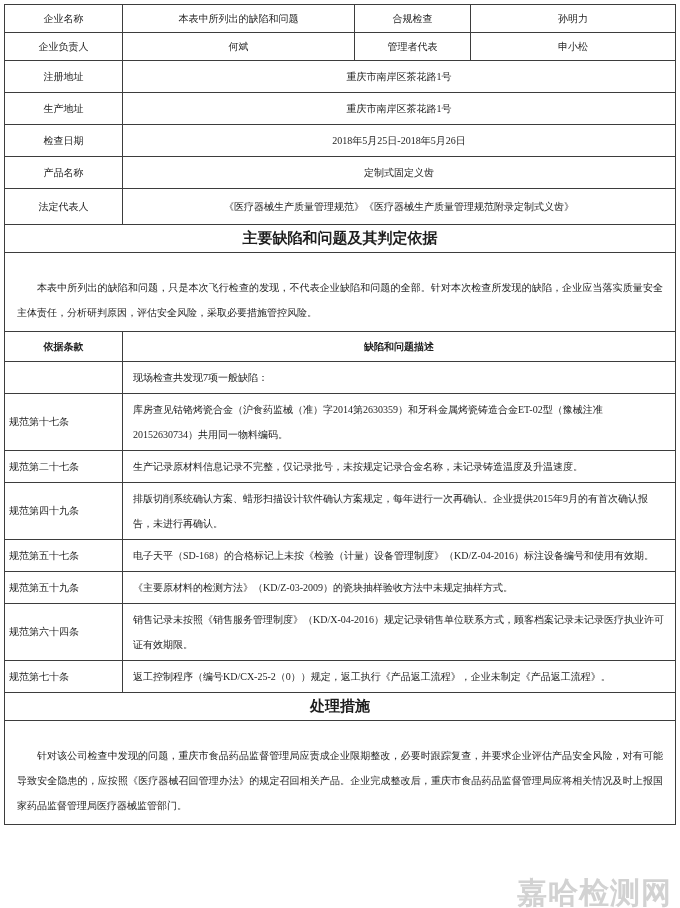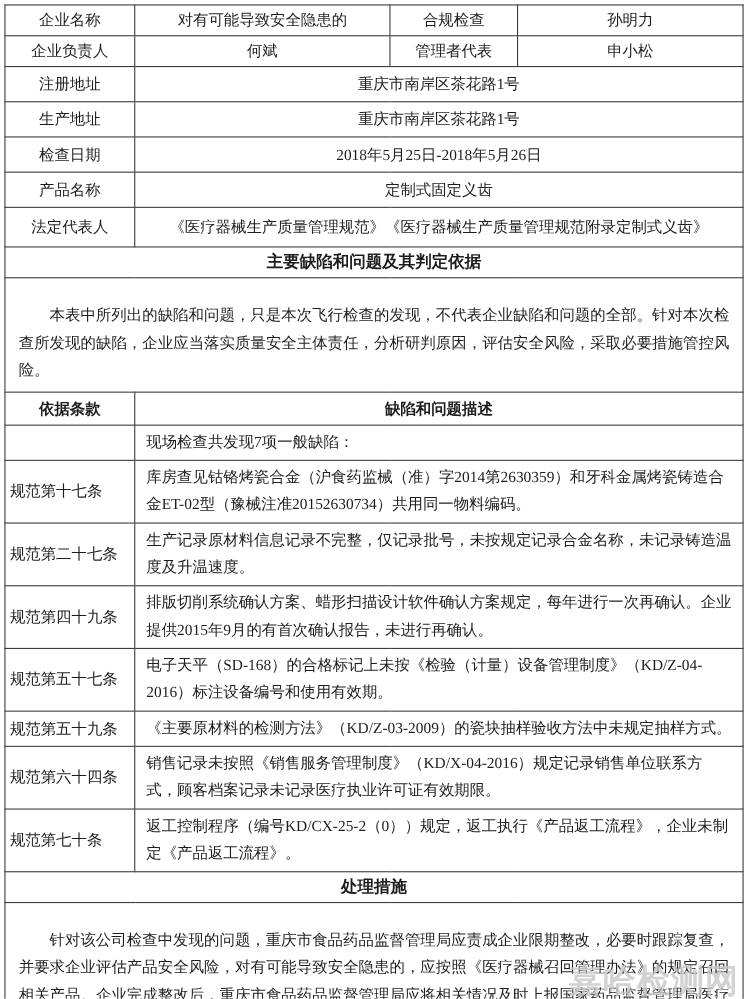--- a/index.html
+++ b/index.html
@@ -19,21 +19,21 @@
     top: 4px;
     width: 672px;
   }
   table.report {
     border-collapse: collapse;
     width: 100%;
     table-layout: fixed;
   }
   table.report td {
     border: 1px solid #3d3d3d;
-    font-size: 14px;
+    font-size: 10px;
     vertical-align: middle;
     overflow: hidden;
   }
   tr.h28 td { height: 28px; }
   tr.h32 td { height: 32px; }
   tr.h36 td { height: 36px; }
   .lbl { text-align: center; }
   .val { text-align: center; }
   tr.section-title td {
     height: 28px;
@@ -92,21 +92,21 @@
     <colgroup>
       <col style="width:118px">
       <col style="width:232px">
       <col style="width:116px">
       <col>
     </colgroup>
     <tbody>
 
       <tr class="h28">
         <td class="lbl">企业名称</td>
-        <td class="val">对有可能导致安全隐患的</td>
+        <td class="val">本表中所列出的缺陷和问题</td>
         <td class="lbl">合规检查</td>
         <td class="val">孙明力</td>
       </tr>
       <tr class="h28">
         <td class="lbl">企业负责人</td>
         <td class="val">何斌</td>
         <td class="lbl">管理者代表</td>
         <td class="val">申小松</td>
       </tr>
 

